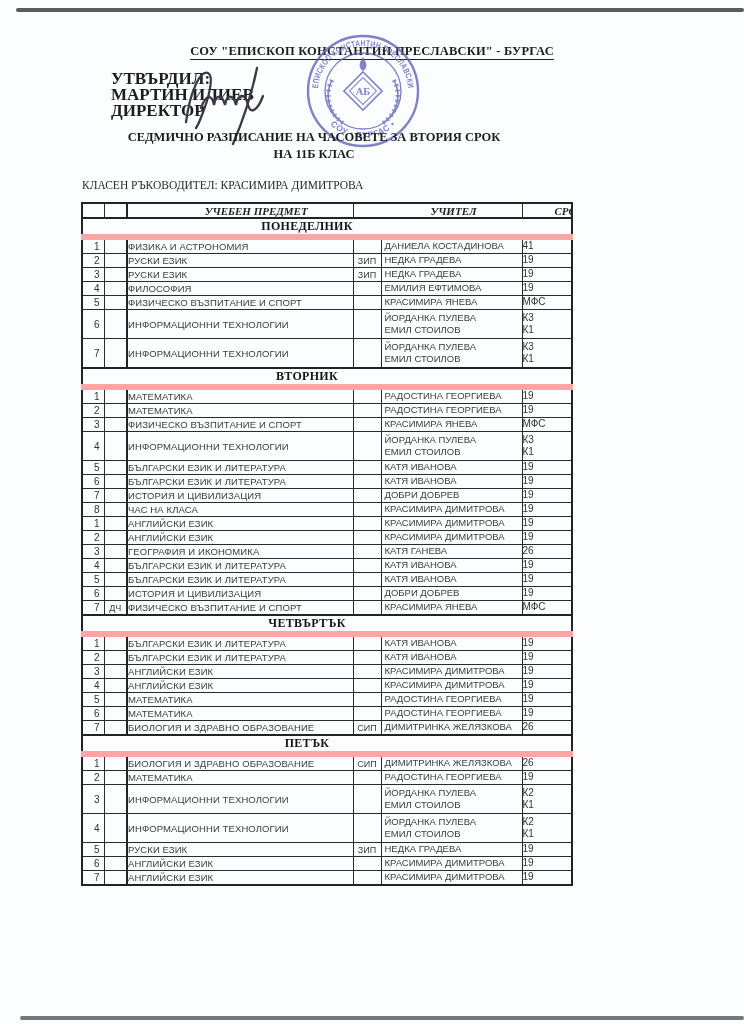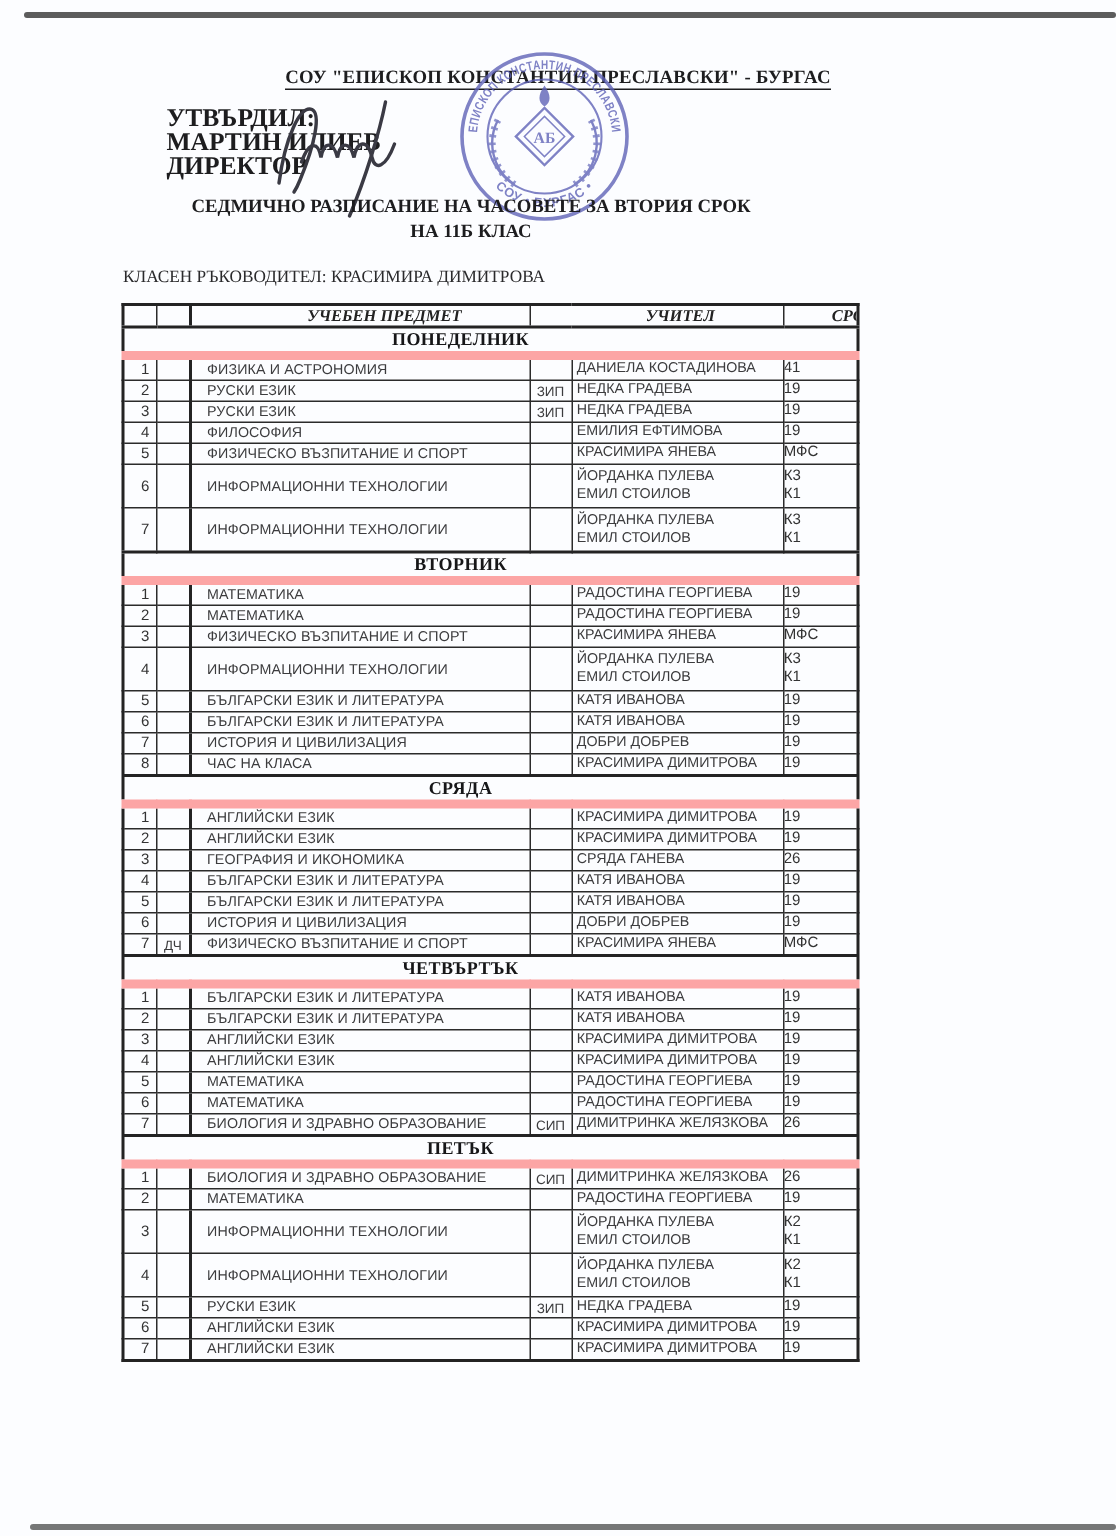--- a/index.html
+++ b/index.html
@@ -30,21 +30,21 @@
   .t .col3{border-left:2.2px solid #232323;}
   .t tr.rhead th{border-bottom:2px solid #232323;}
   tr.band td{height:14px;text-align:center;font-weight:bold;font-size:12px;letter-spacing:.3px;
       font-family:"Liberation Serif", serif;border-top:2px solid #232323;border-bottom:6px solid #fca5a5;
       padding-right:40px;color:#161618;}
   tr.single td{height:13px;}
   tr.tall td{height:28px;}
   .t td{font-family:"Liberation Sans", sans-serif;color:#3c3c3e;}
   td.hour{font-size:10px;text-align:right;padding-right:4px;color:#333;}
   td.extra{font-size:9px;text-align:center;}
-  td.subject{font-size:9.5px;padding-left:10px;letter-spacing:.1px;}
+  td.subject{font-size:9.5px;padding-left:0;letter-spacing:.1px;}
   td.type{font-size:9px;text-align:center;}
   td.teacher{font-size:9.5px;padding-left:3px;white-space:pre-line;line-height:12.5px;}
   td.room{font-size:10px;white-space:pre-line;line-height:12.5px;color:#333;}
 </style>
 </head>
 <body>
 
 <div class="page">
   <div class="scan-line-top"></div>
   <div class="scan-line-bottom"></div>
@@ -241,23 +241,20 @@
           <td class="room">19</td>
         </tr>
         <tr class="single">
           <td class="hour">8</td>
           <td class="extra"></td>
           <td class="subject col3">ЧАС НА КЛАСА</td>
           <td class="type"></td>
           <td class="teacher">КРАСИМИРА ДИМИТРОВА</td>
           <td class="room">19</td>
         </tr>
-        <tr class="band">
-          <td colspan="6">СРЯДА</td>
-        </tr>
         <tr class="single">
           <td class="hour">1</td>
           <td class="extra"></td>
           <td class="subject col3">АНГЛИЙСКИ ЕЗИК</td>
           <td class="type"></td>
           <td class="teacher">КРАСИМИРА ДИМИТРОВА</td>
           <td class="room">19</td>
         </tr>
         <tr class="single">
           <td class="hour">2</td>
@@ -265,21 +262,21 @@
           <td class="subject col3">АНГЛИЙСКИ ЕЗИК</td>
           <td class="type"></td>
           <td class="teacher">КРАСИМИРА ДИМИТРОВА</td>
           <td class="room">19</td>
         </tr>
         <tr class="single">
           <td class="hour">3</td>
           <td class="extra"></td>
           <td class="subject col3">ГЕОГРАФИЯ И ИКОНОМИКА</td>
           <td class="type"></td>
-          <td class="teacher">СРЯДА ГАНЕВА</td>
+          <td class="teacher">КАТЯ ГАНЕВА</td>
           <td class="room">26</td>
         </tr>
         <tr class="single">
           <td class="hour">4</td>
           <td class="extra"></td>
           <td class="subject col3">БЪЛГАРСКИ ЕЗИК И ЛИТЕРАТУРА</td>
           <td class="type"></td>
           <td class="teacher">КАТЯ ИВАНОВА</td>
           <td class="room">19</td>
         </tr>

